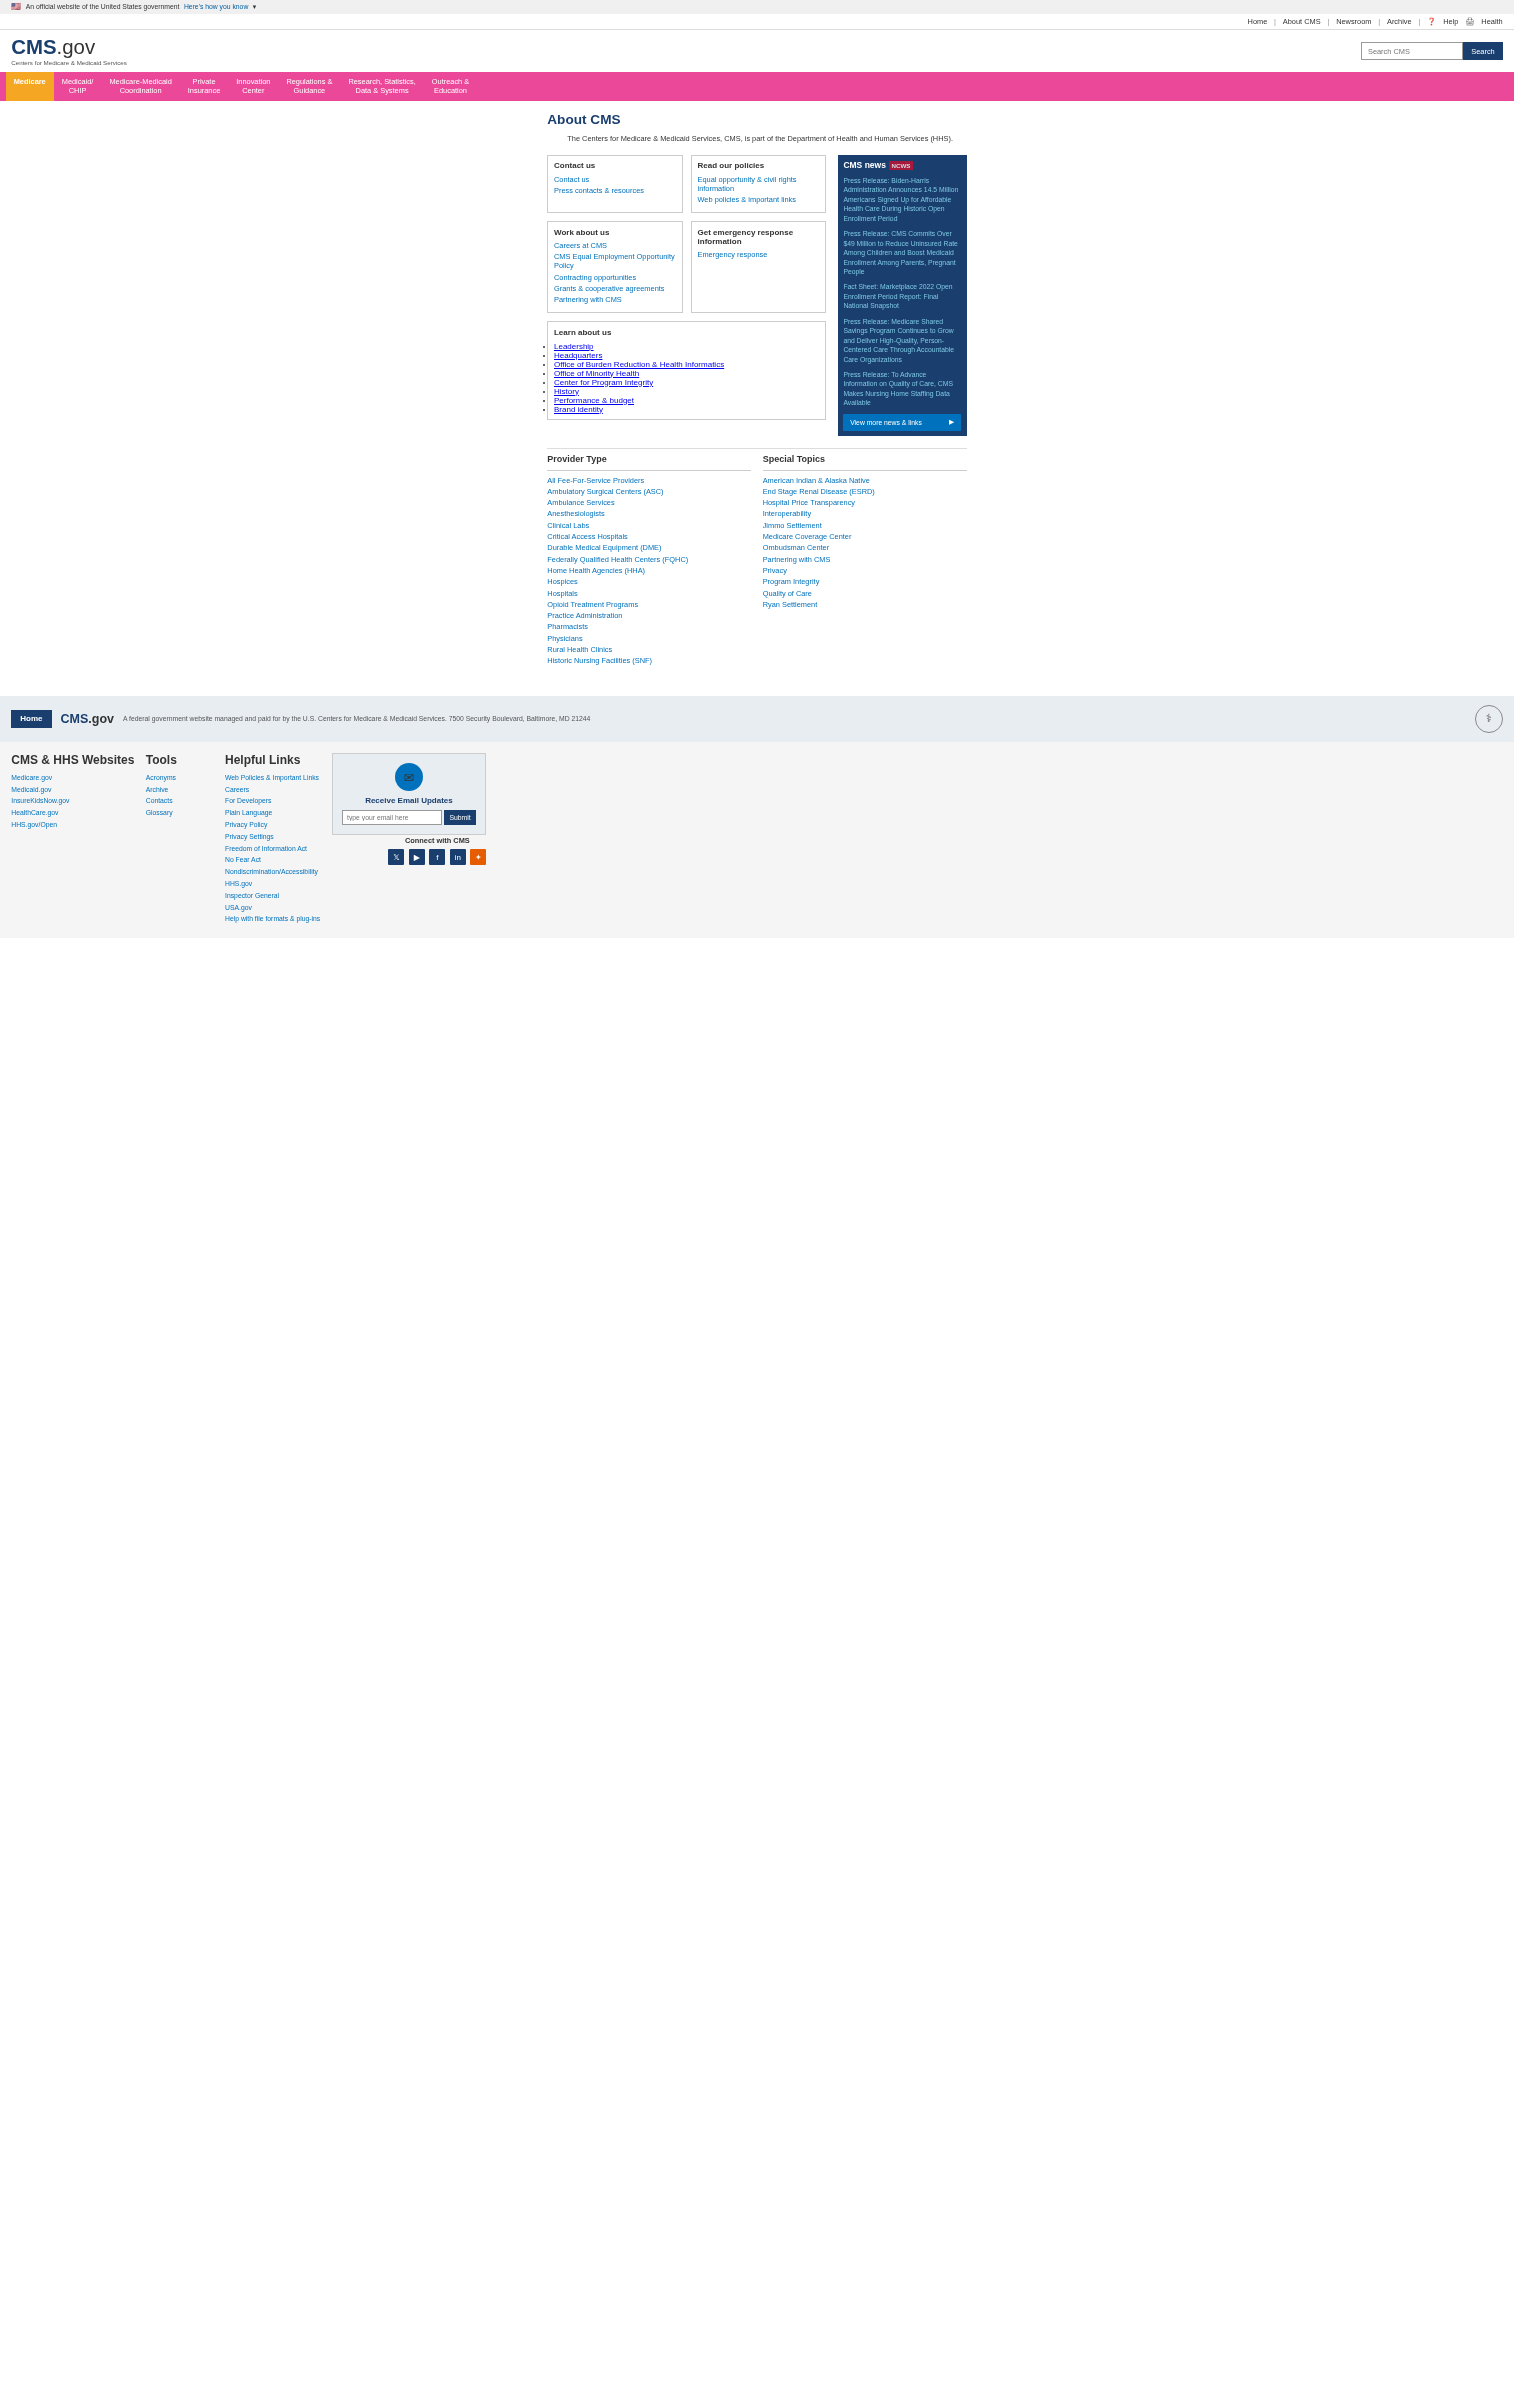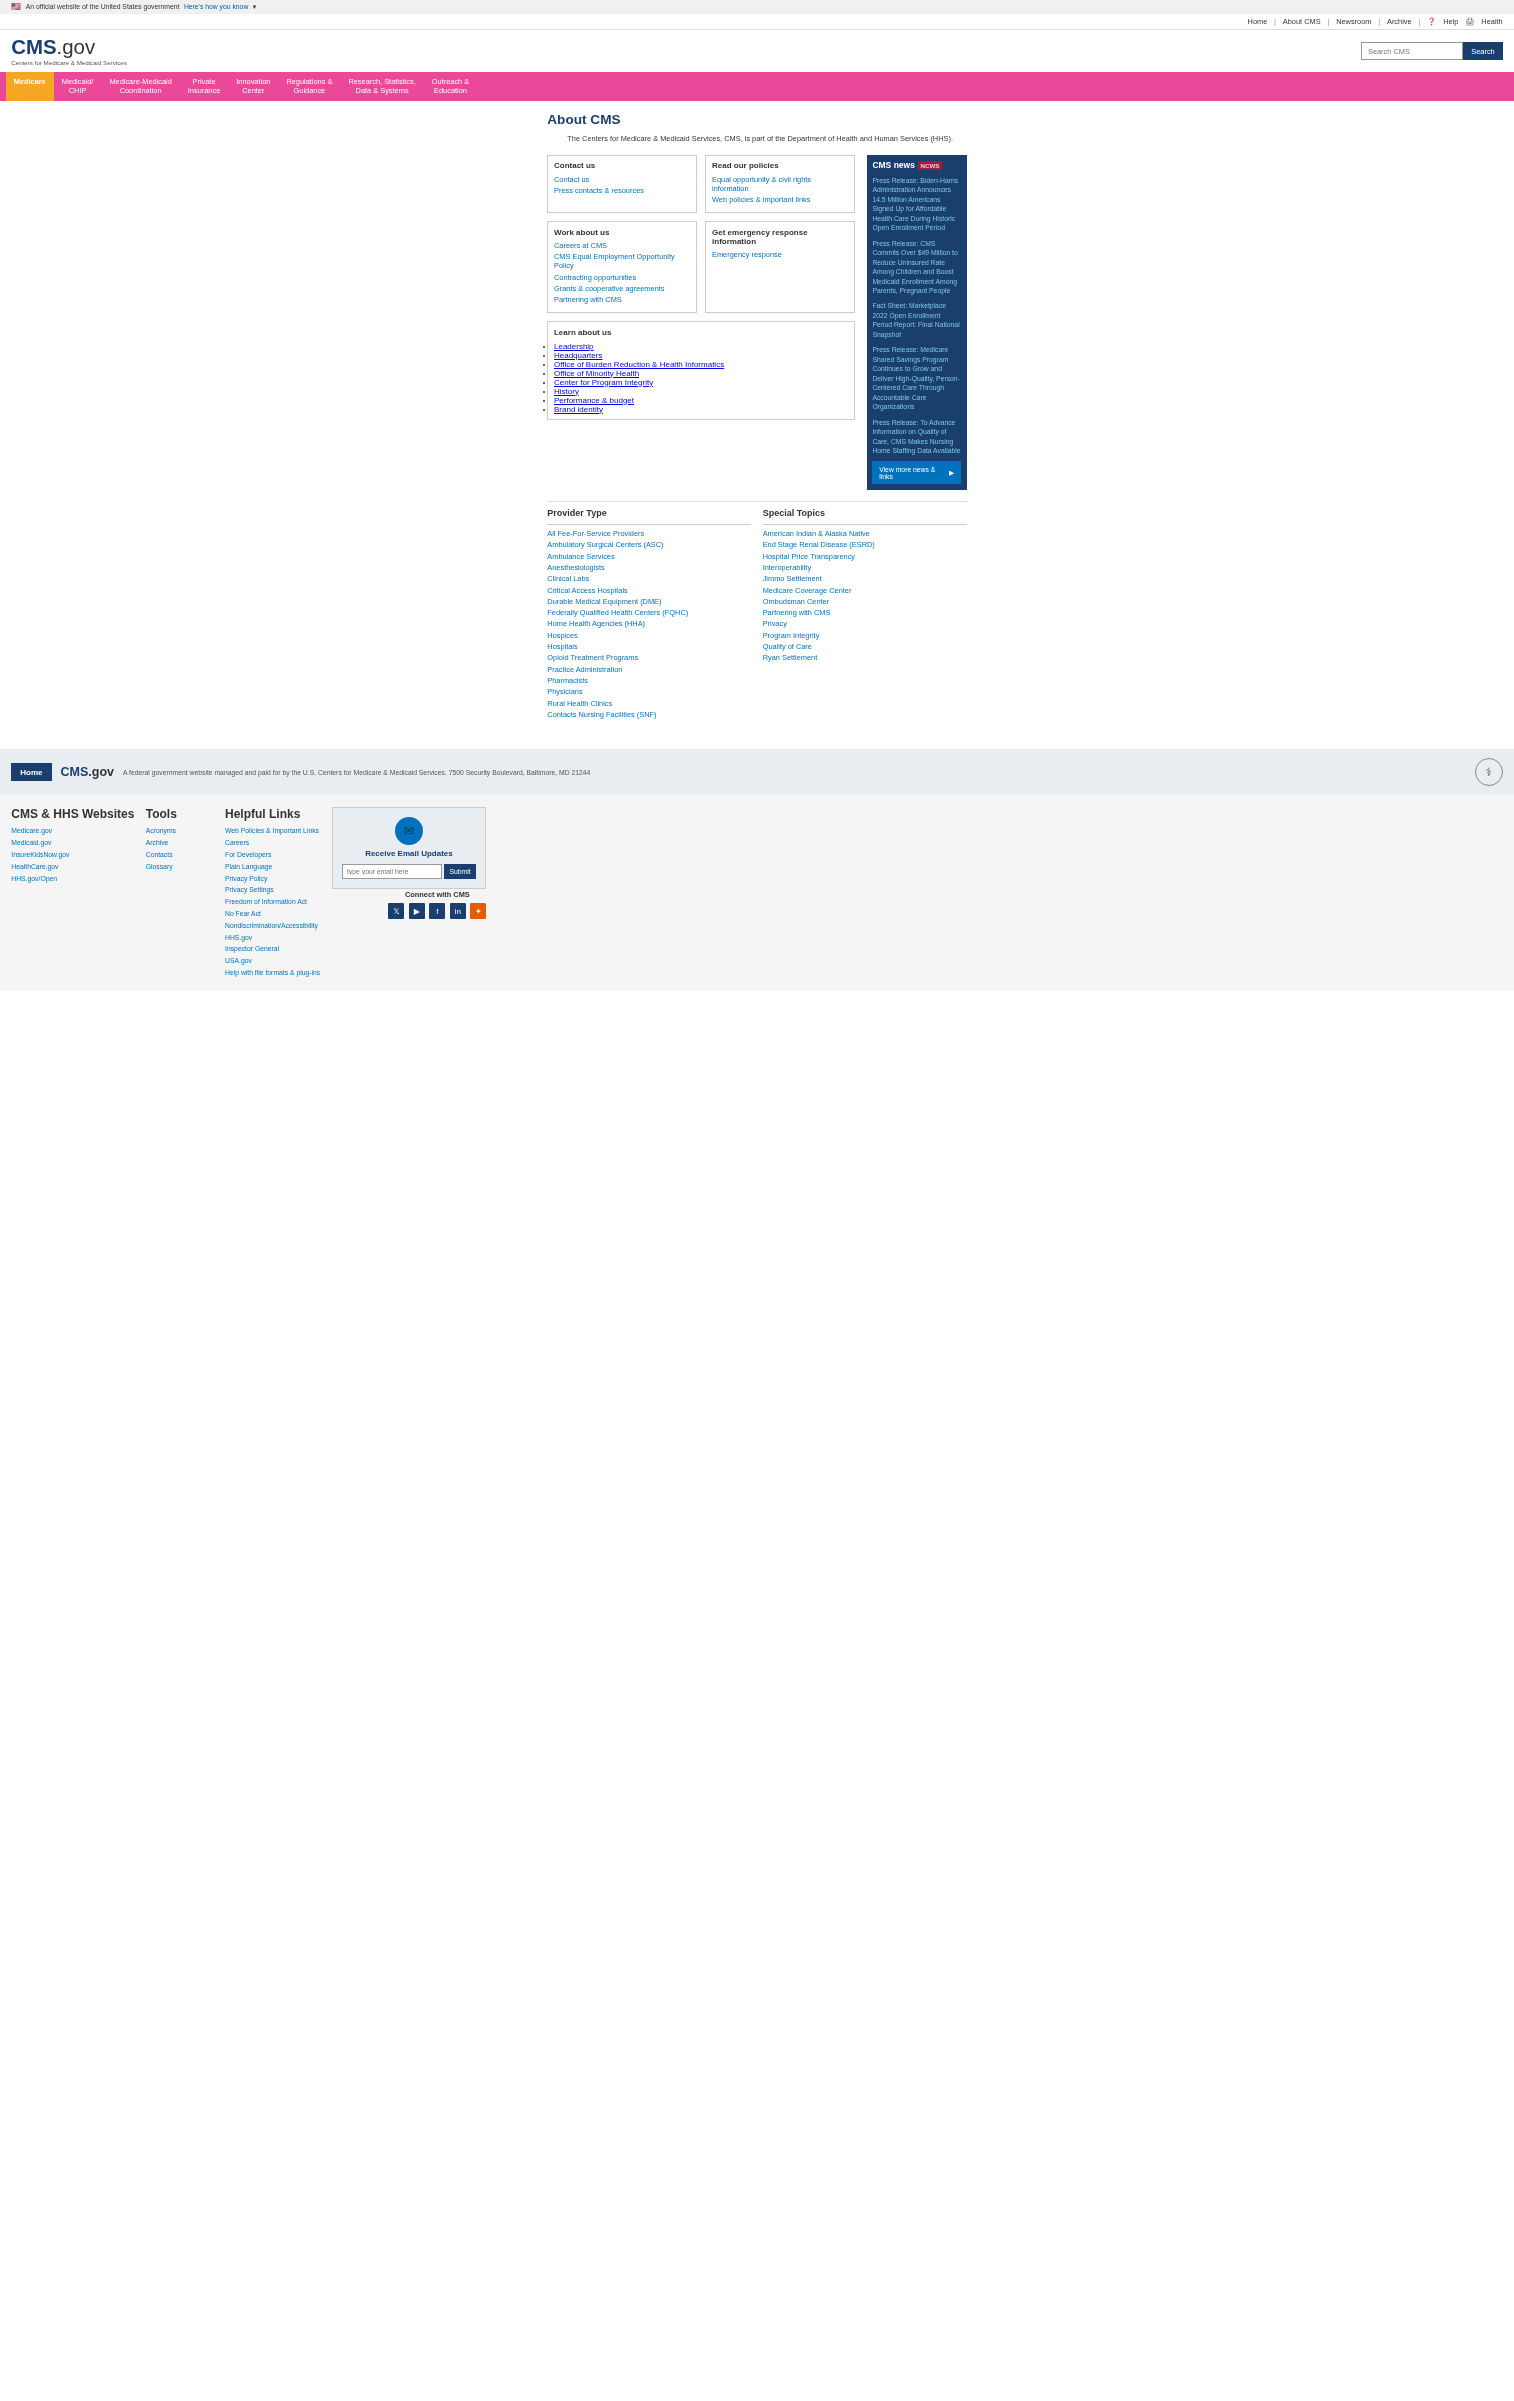--- a/index.html
+++ b/index.html
@@ -92,21 +92,21 @@
       margin-bottom: 6.8px;
     }
 
     .intro-text { margin-bottom: 11.3px; font-size: 7.4px; margin-left: 20px; }
 
     .content-layout {
       display: flex;
       gap: 11.3px;
     }
     .content-left { flex: 1; }
-    .content-right { width: 100px; }
+    .content-right { width: 129px; }
 
     
     .cms-news-box {
       background: #1a3f6f;
       color: #fff;
       padding: 5.7px;
     }
     .cms-news-box .news-title {
       font-size: 8.5px;
       font-weight: bold;
@@ -457,21 +457,21 @@
         <li><a href="#">Durable Medical Equipment (DME)</a></li>
         <li><a href="#">Federally Qualified Health Centers (FQHC)</a></li>
         <li><a href="#">Home Health Agencies (HHA)</a></li>
         <li><a href="#">Hospices</a></li>
         <li><a href="#">Hospitals</a></li>
         <li><a href="#">Opioid Treatment Programs</a></li>
         <li><a href="#">Practice Administration</a></li>
         <li><a href="#">Pharmacists</a></li>
         <li><a href="#">Physicians</a></li>
         <li><a href="#">Rural Health Clinics</a></li>
-        <li><a href="#">Contacts Nursing Facilities (SNF)</a></li>
+        <li><a href="#">Historic Nursing Facilities (SNF)</a></li>
       </ul>
     </div>
     <div class="provider-col">
       <h3>Special Topics</h3>
       <hr class="provider-divider">
       <ul>
         <li><a href="#">American Indian &amp; Alaska Native</a></li>
         <li><a href="#">End Stage Renal Disease (ESRD)</a></li>
         <li><a href="#">Hospital Price Transparency</a></li>
         <li><a href="#">Interoperability</a></li>

